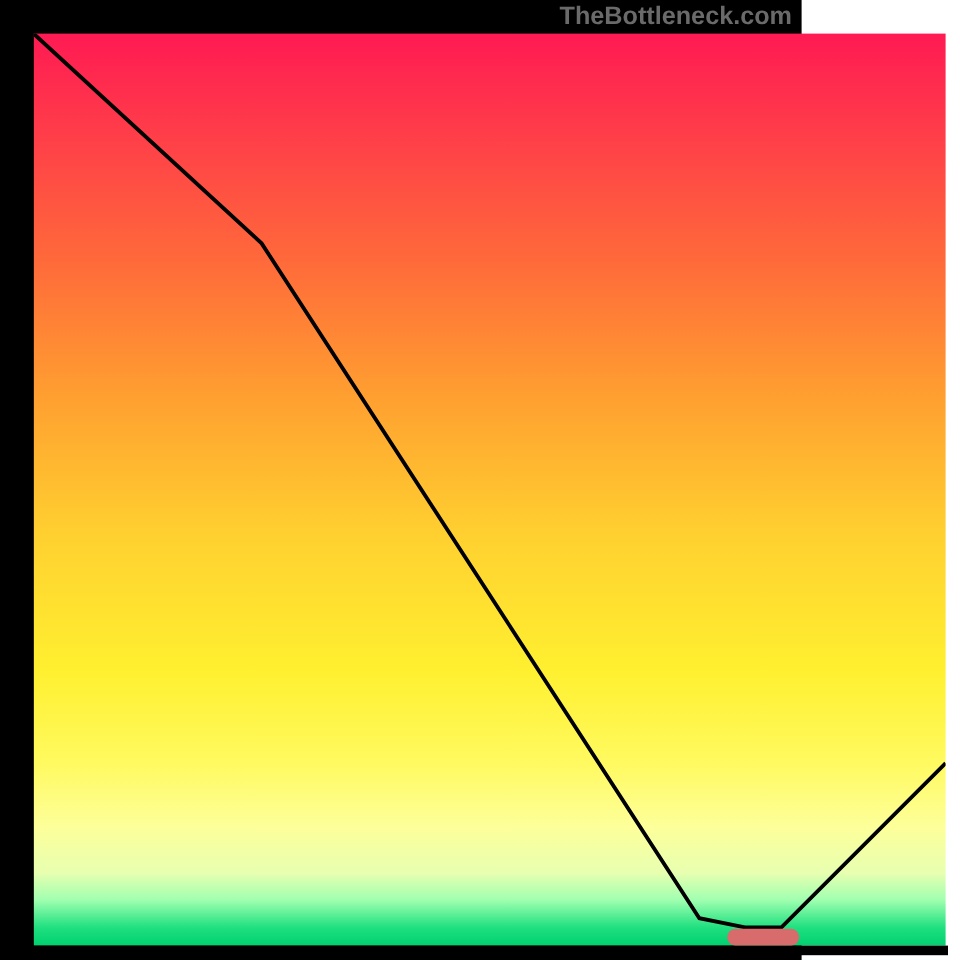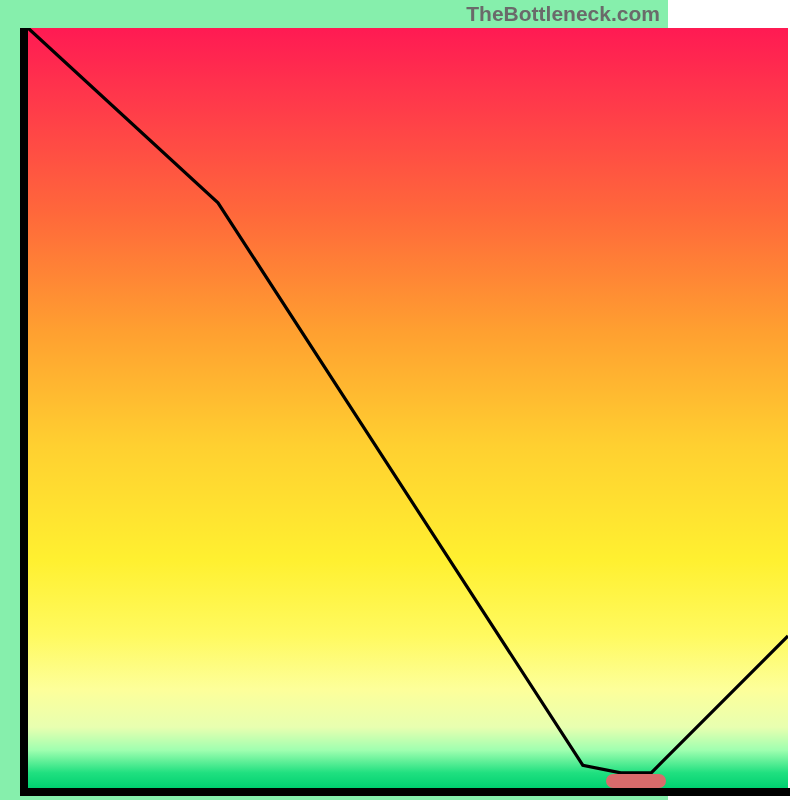--- a/index.html
+++ b/index.html
@@ -7,21 +7,21 @@
     padding: 0;
     width: 800px;
     height: 800px;
     font-family: Arial, sans-serif;
     position: relative;
   }
   .container {
     width: 668px;
     height: 800px;
     position: relative;
-    background: #86efac;
+    background: #000000;
   }
   .watermark {
     position: absolute;
     top: 2px;
     right: 8px;
     font-size: 21px;
     font-weight: bold;
     color: #6a6a6a;
     z-index: 10;
   }

